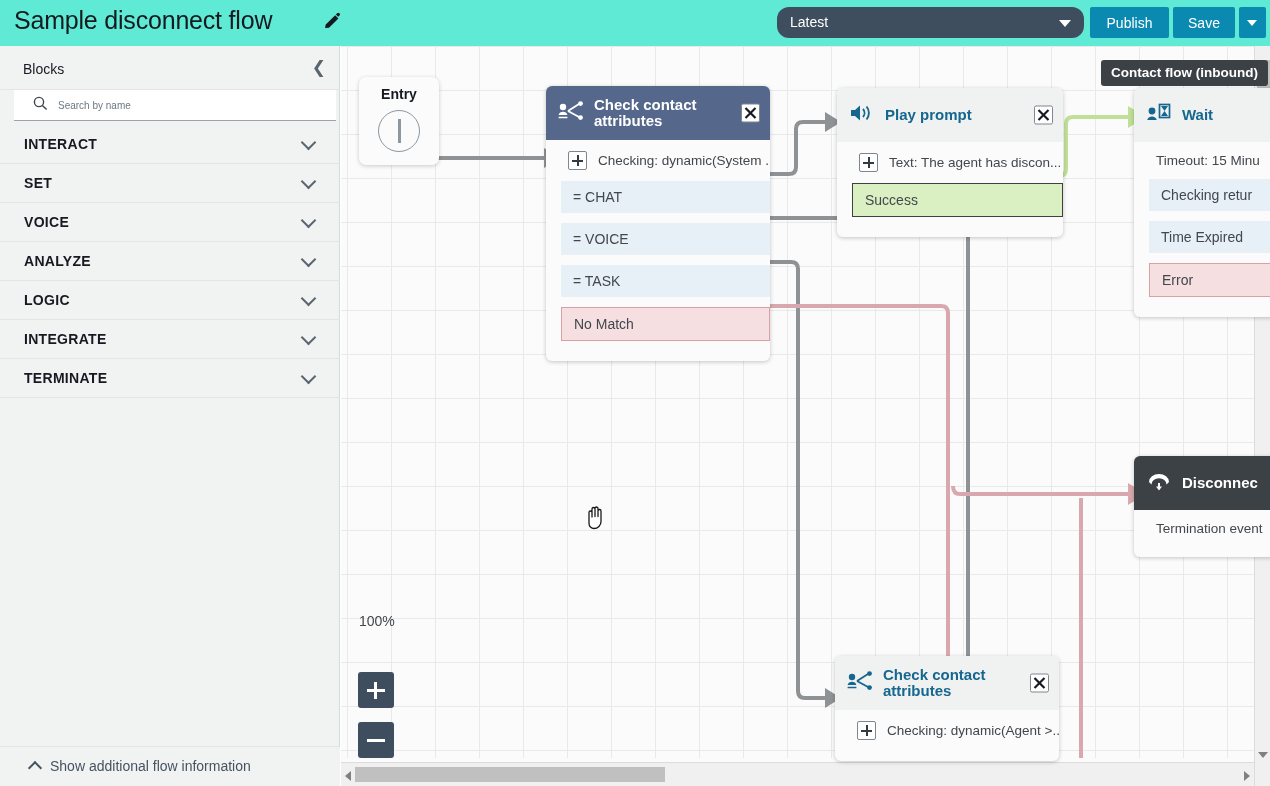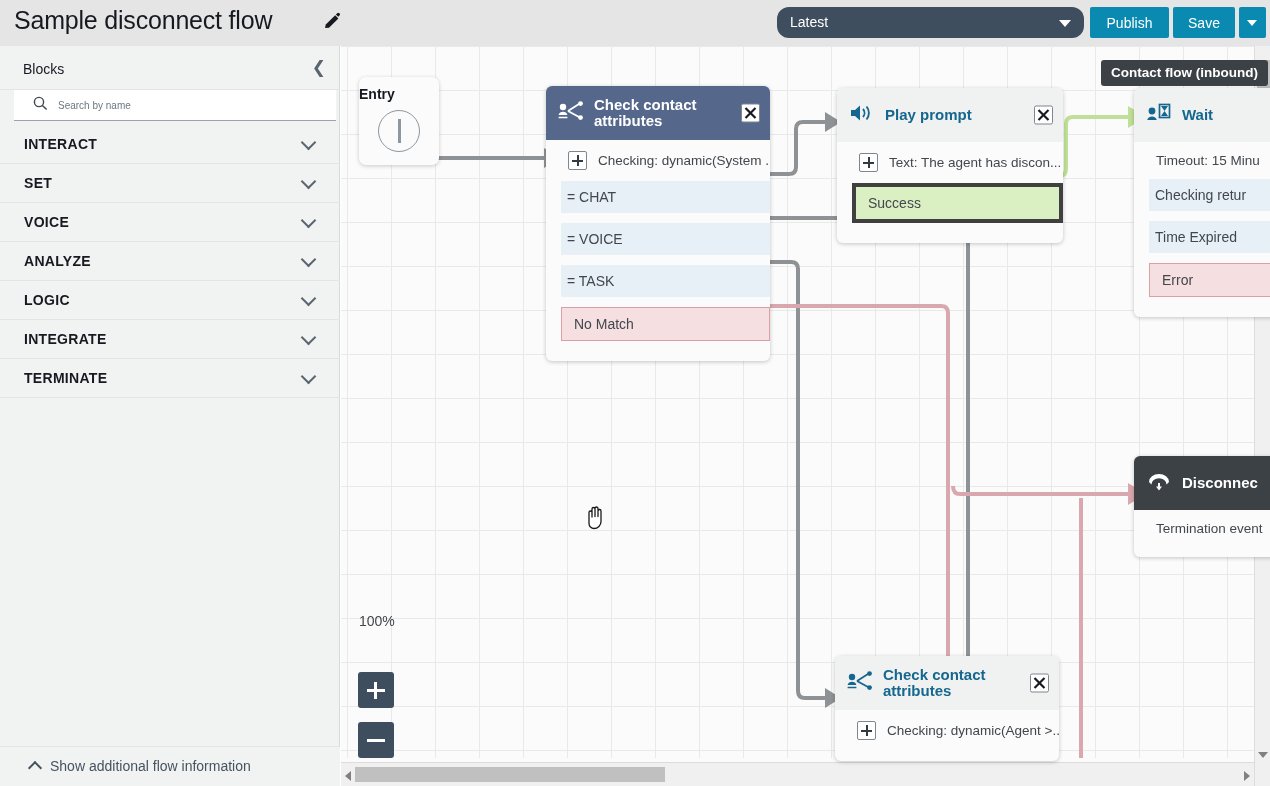--- a/index.html
+++ b/index.html
@@ -6,21 +6,21 @@
   html, body {
     width: 1270px; height: 786px;
     font-family: "Liberation Sans", sans-serif;
     background: #ffffff;
     overflow: hidden;
   }
 
   
   #topbar {
     position: absolute; left: 0; top: 0; width: 1270px; height: 46px;
-    background: #e5e5e5;
+    background: #5eead4;
   }
   #flow-title {
     position: absolute; left: 14px; top: 6px;
     font-size: 25px; color: #16191f; font-weight: 400;
     letter-spacing: -0.2px;
   }
   #title-edit-icon {
     position: absolute; left: 322px; top: 12px;
     width: 20px; height: 20px; cursor: pointer;
   }
@@ -175,36 +175,36 @@
   }
   .plus-box::before, .plus-box::after {
     content: ""; position: absolute; background: #333b42;
   }
   .plus-box::before { left: 3px; top: 8px; width: 11px; height: 2px; }
   .plus-box::after  { left: 8px; top: 3px; width: 2px; height: 11px; }
   .branch {
     margin: 0 0 10px 15px; padding: 8px 12px;
     font-size: 14px; color: #41474d; white-space: nowrap;
   }
-  .branch.blue  { background: #e7eff7; padding-left: 6px; }
+  .branch.blue  { background: #e7eff7; }
   .branch.red   { background: #f6dfe1; border: 1px solid #d9a0a6; }
-  .branch.green { background: #daf0c3; border: 4px solid #404040; }
+  .branch.green { background: #daf0c3; border: 1px solid #404040; }
   .node-pad-bottom { height: 10px; }
 
   
   #wires { position: absolute; left: 0; top: 0; width: 930px; height: 712px; z-index: 10; }
 
   
   #entry-node {
     position: absolute; left: 18px; top: 31px; width: 80px; height: 88px;
     background: #fbfbfb; border-radius: 7px; box-shadow: 0 1px 4px rgba(0,0,0,0.20);
     z-index: 20;
   }
   #entry-label {
-    position: absolute; left: 0; top: 9px; width: 80px; 
+    position: absolute; left: 0; top: 9px; width: 80px; text-align: center;
     font-size: 14px; font-weight: bold; color: #16191f;
   }
   #entry-circle {
     position: absolute; left: 19px; top: 33px; width: 42px; height: 42px;
     border: 1.5px solid #8d979f; border-radius: 50%;
   }
   #entry-stub {
     position: absolute; left: 39px; top: 42px; width: 3px; height: 24px;
     background: #8d979f;
   }

